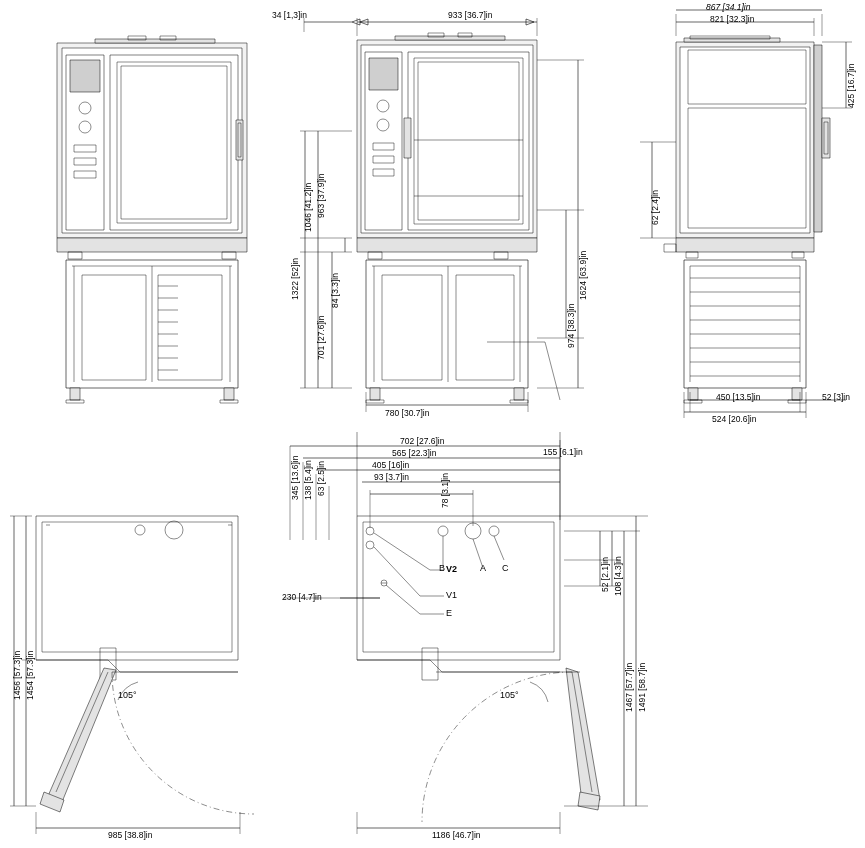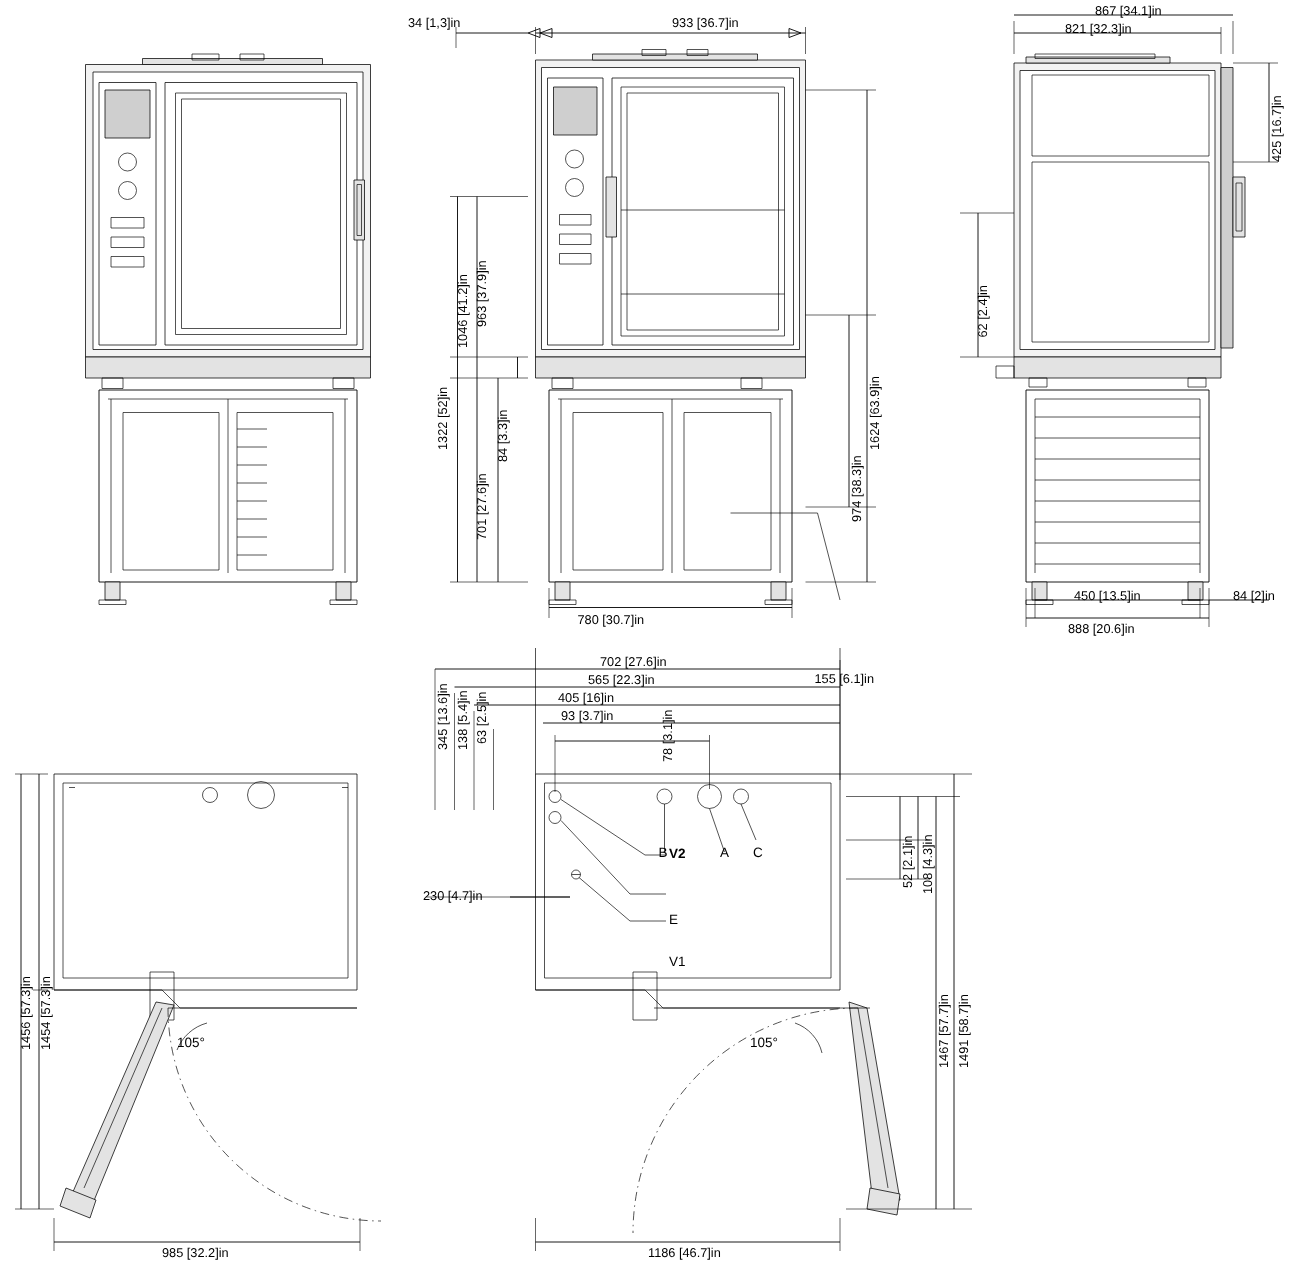--- a/index.html
+++ b/index.html
@@ -299,49 +299,49 @@
 <div class="dim vert" style="left:303px;top:232px;">1046  [41.2]in</div>
 <div class="dim vert" style="left:316px;top:218px;">963  [37.9]in</div>
 <div class="dim vert" style="left:290px;top:300px;">1322  [52]in</div>
 <div class="dim vert" style="left:316px;top:360px;">701  [27.6]in</div>
 <div class="dim vert" style="left:330px;top:308px;">84  [3.3]in</div>
 <div class="dim vert" style="left:578px;top:300px;">1624  [63.9]in</div>
 <div class="dim vert" style="left:566px;top:348px;">974  [38.3]in</div>
 <div class="dim" style="left:385px;top:408px;">780  [30.7]in</div>
 <div class="dim" style="left:543px;top:402px;margin-top:45px;">155  [6.1]in</div>
 
-<div class="dim" style="left:730px;top:2px;">867  [34.1]in</div>
+<div class="dim" style="left:706px;top:2px;font-style:italic;">867  [34.1]in</div>
 <div class="dim" style="left:710px;top:14px;">821  [32.3]in</div>
 <div class="dim vert" style="left:846px;top:108px;">425  [16.7]in</div>
 <div class="dim vert" style="left:650px;top:225px;">62  [2.4]in</div>
 <div class="dim" style="left:716px;top:392px;">450  [13.5]in</div>
-<div class="dim" style="left:822px;top:392px;">84  [2]in</div>
-<div class="dim" style="left:712px;top:414px;">888  [20.6]in</div>
+<div class="dim" style="left:822px;top:392px;">52  [3]in</div>
+<div class="dim" style="left:712px;top:414px;">524  [20.6]in</div>
 
 <div class="dim vert" style="left:12px;top:700px;">1456  [57.3]in</div>
 <div class="dim vert" style="left:25px;top:700px;">1454  [57.3]in</div>
-<div class="dim" style="left:108px;top:830px;">985  [32.2]in</div>
+<div class="dim" style="left:108px;top:830px;">985  [38.8]in</div>
 <div class="lbl" style="left:118px;top:690px;">105°</div>
 
 <div class="dim" style="left:400px;top:436px;">702  [27.6]in</div>
 <div class="dim" style="left:392px;top:448px;">565  [22.3]in</div>
 <div class="dim" style="left:372px;top:460px;">405  [16]in</div>
 <div class="dim" style="left:374px;top:472px;text-align:center;">93  [3.7]in</div>
 <div class="dim vert" style="left:290px;top:500px;">345  [13.6]in</div>
 <div class="dim vert" style="left:303px;top:500px;">138  [5.4]in</div>
 <div class="dim vert" style="left:316px;top:496px;">63  [2.5]in</div>
 <div class="dim vert" style="left:440px;top:508px;">78  [3.1]in</div>
 <div class="dim" style="left:282px;top:592px;">230  [4.7]in</div>
 <div class="dim vert" style="left:600px;top:592px;">52  [2.1]in</div>
 <div class="dim vert" style="left:613px;top:596px;">108  [4.3]in</div>
 <div class="dim vert" style="left:624px;top:712px;">1467  [57.7]in</div>
 <div class="dim vert" style="left:637px;top:712px;">1491  [58.7]in</div>
 <div class="dim" style="left:432px;top:830px;">1186  [46.7]in</div>
 <div class="lbl" style="left:500px;top:690px;">105°</div>
 
 <div class="lbl" style="left:446px;top:564px;font-weight:bold;">V2</div>
-<div class="lbl" style="left:446px;top:590px;margin-top:46px;">V1</div>
+<div class="lbl" style="left:446px;top:590px;">V1</div>
 <div class="lbl" style="left:446px;top:608px;">E</div>
 <div class="lbl" style="left:439px;top:563px;">B</div>
 <div class="lbl" style="left:480px;top:563px;">A</div>
 <div class="lbl" style="left:502px;top:563px;">C</div>
 
 </div>
 
 </body></html>

